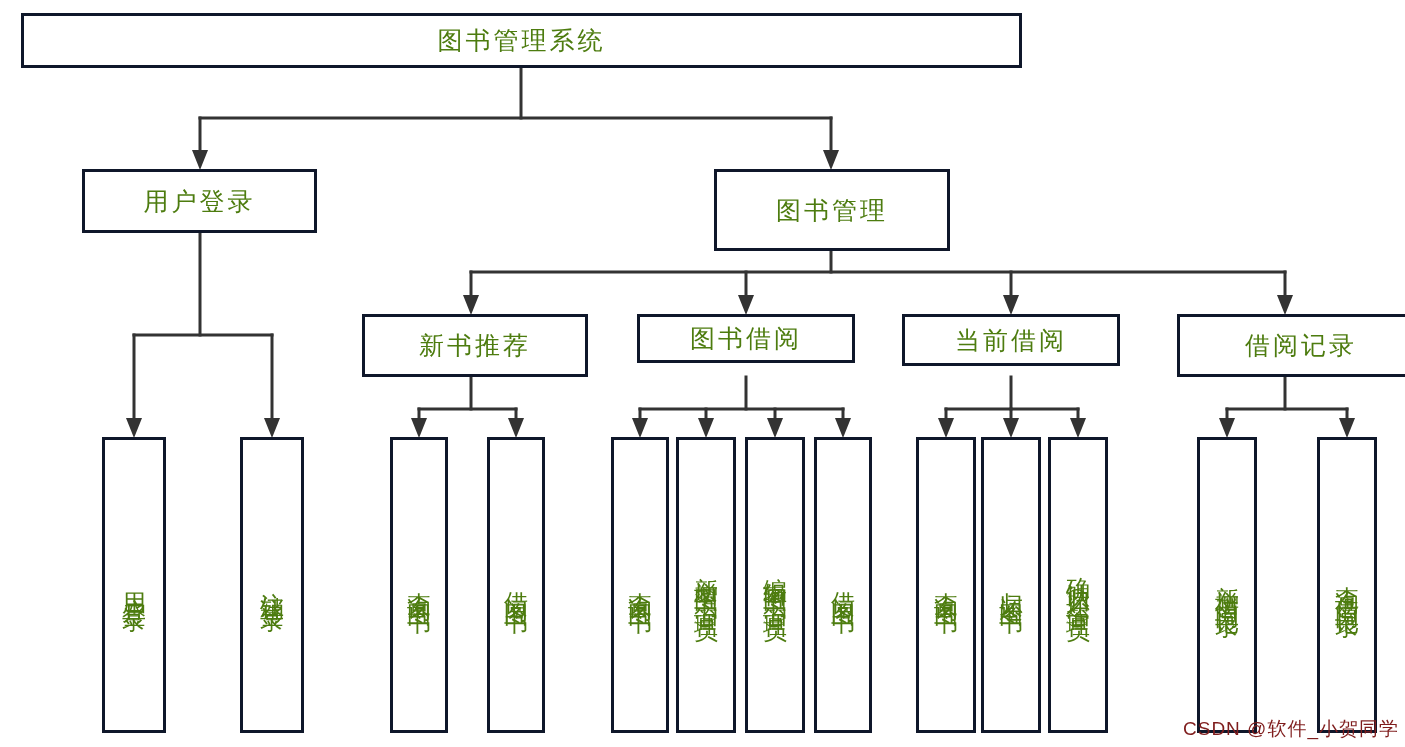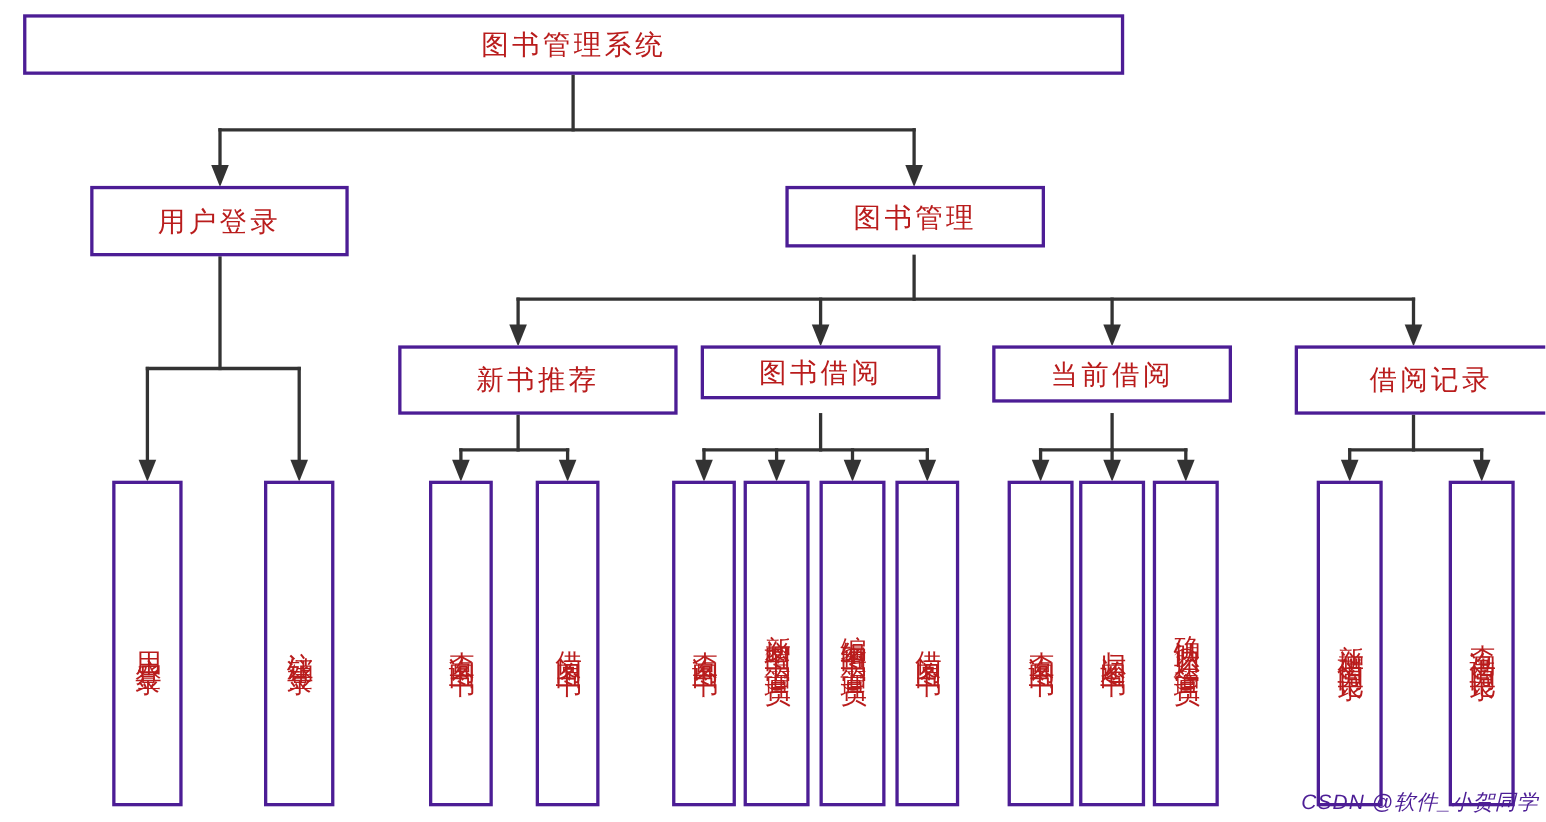--- a/index.html
+++ b/index.html
@@ -13,44 +13,44 @@
   }
   svg.connectors {
     position: absolute;
     left: 0; top: 0;
     width: 1405px; height: 747px;
     pointer-events: none;
   }
   .node {
     position: absolute;
     box-sizing: border-box;
-    border: 3px solid #4c1d95;
+    border: 3px solid #0f172a;
     background: #ffffff;
     display: flex;
     align-items: center;
     justify-content: center;
-    color: #b91c1c;
+    color: #4d7c0f;
     font-size: 25px;
     letter-spacing: 3px;
     white-space: nowrap;
   }
   .node.vertical {
     writing-mode: vertical-rl;
     font-size: 24px;
     letter-spacing: 6px;
     white-space: normal;
     line-height: 1;
   }
   
   .n-root   { left: 21px;  top: 13px;  width: 1001px; height: 55px; }
   
   .n-login  { left: 82px;  top: 169px; width: 235px; height: 64px; }
-  .n-mgmt   { left: 714px; top: 169px; width: 236px; height: 56px; }
+  .n-mgmt   { left: 714px; top: 169px; width: 236px; height: 82px; }
   
-  .n-nb     { left: 362px;  top: 314px; width: 254px; height: 63px; }
+  .n-nb     { left: 362px;  top: 314px; width: 226px; height: 63px; }
   .n-bb     { left: 637px;  top: 314px; width: 218px; height: 49px; }
   .n-cb     { left: 902px;  top: 314px; width: 218px; height: 52px; }
   .n-br     { left: 1177px; top: 314px; width: 248px; height: 63px; }
   
   .leaf { top: 437px; height: 296px; }
   .l-login     { left: 102px;  width: 64px; }
   .l-logout    { left: 240px;  width: 64px; }
   .l-nb-query  { left: 390px;  width: 58px; }
   .l-nb-borrow { left: 487px;  width: 58px; }
   .l-bb-query  { left: 611px;  width: 58px; }
@@ -61,24 +61,23 @@
   .l-cb-return { left: 981px;  width: 60px; }
   .l-cb-confirm{ left: 1048px; width: 60px; }
   .l-br-add    { left: 1197px; width: 60px; }
   .l-br-query  { left: 1317px; width: 60px; }
 
   .watermark {
     position: absolute;
     left: 1183px;
     top: 716px;
     font-size: 19px;
-    color: #4c1d95;
+    color: #7f1d1d;
     letter-spacing: 1px;
     white-space: nowrap;
-    font-style: italic;
   }
 </style>
 </head>
 <body>
 
 <div class="canvas">
 
   <svg class="connectors" viewBox="0 0 1405 747" xmlns="http://www.w3.org/2000/svg">
     <g stroke="#333333" stroke-width="3" fill="none" stroke-linecap="square">
 

